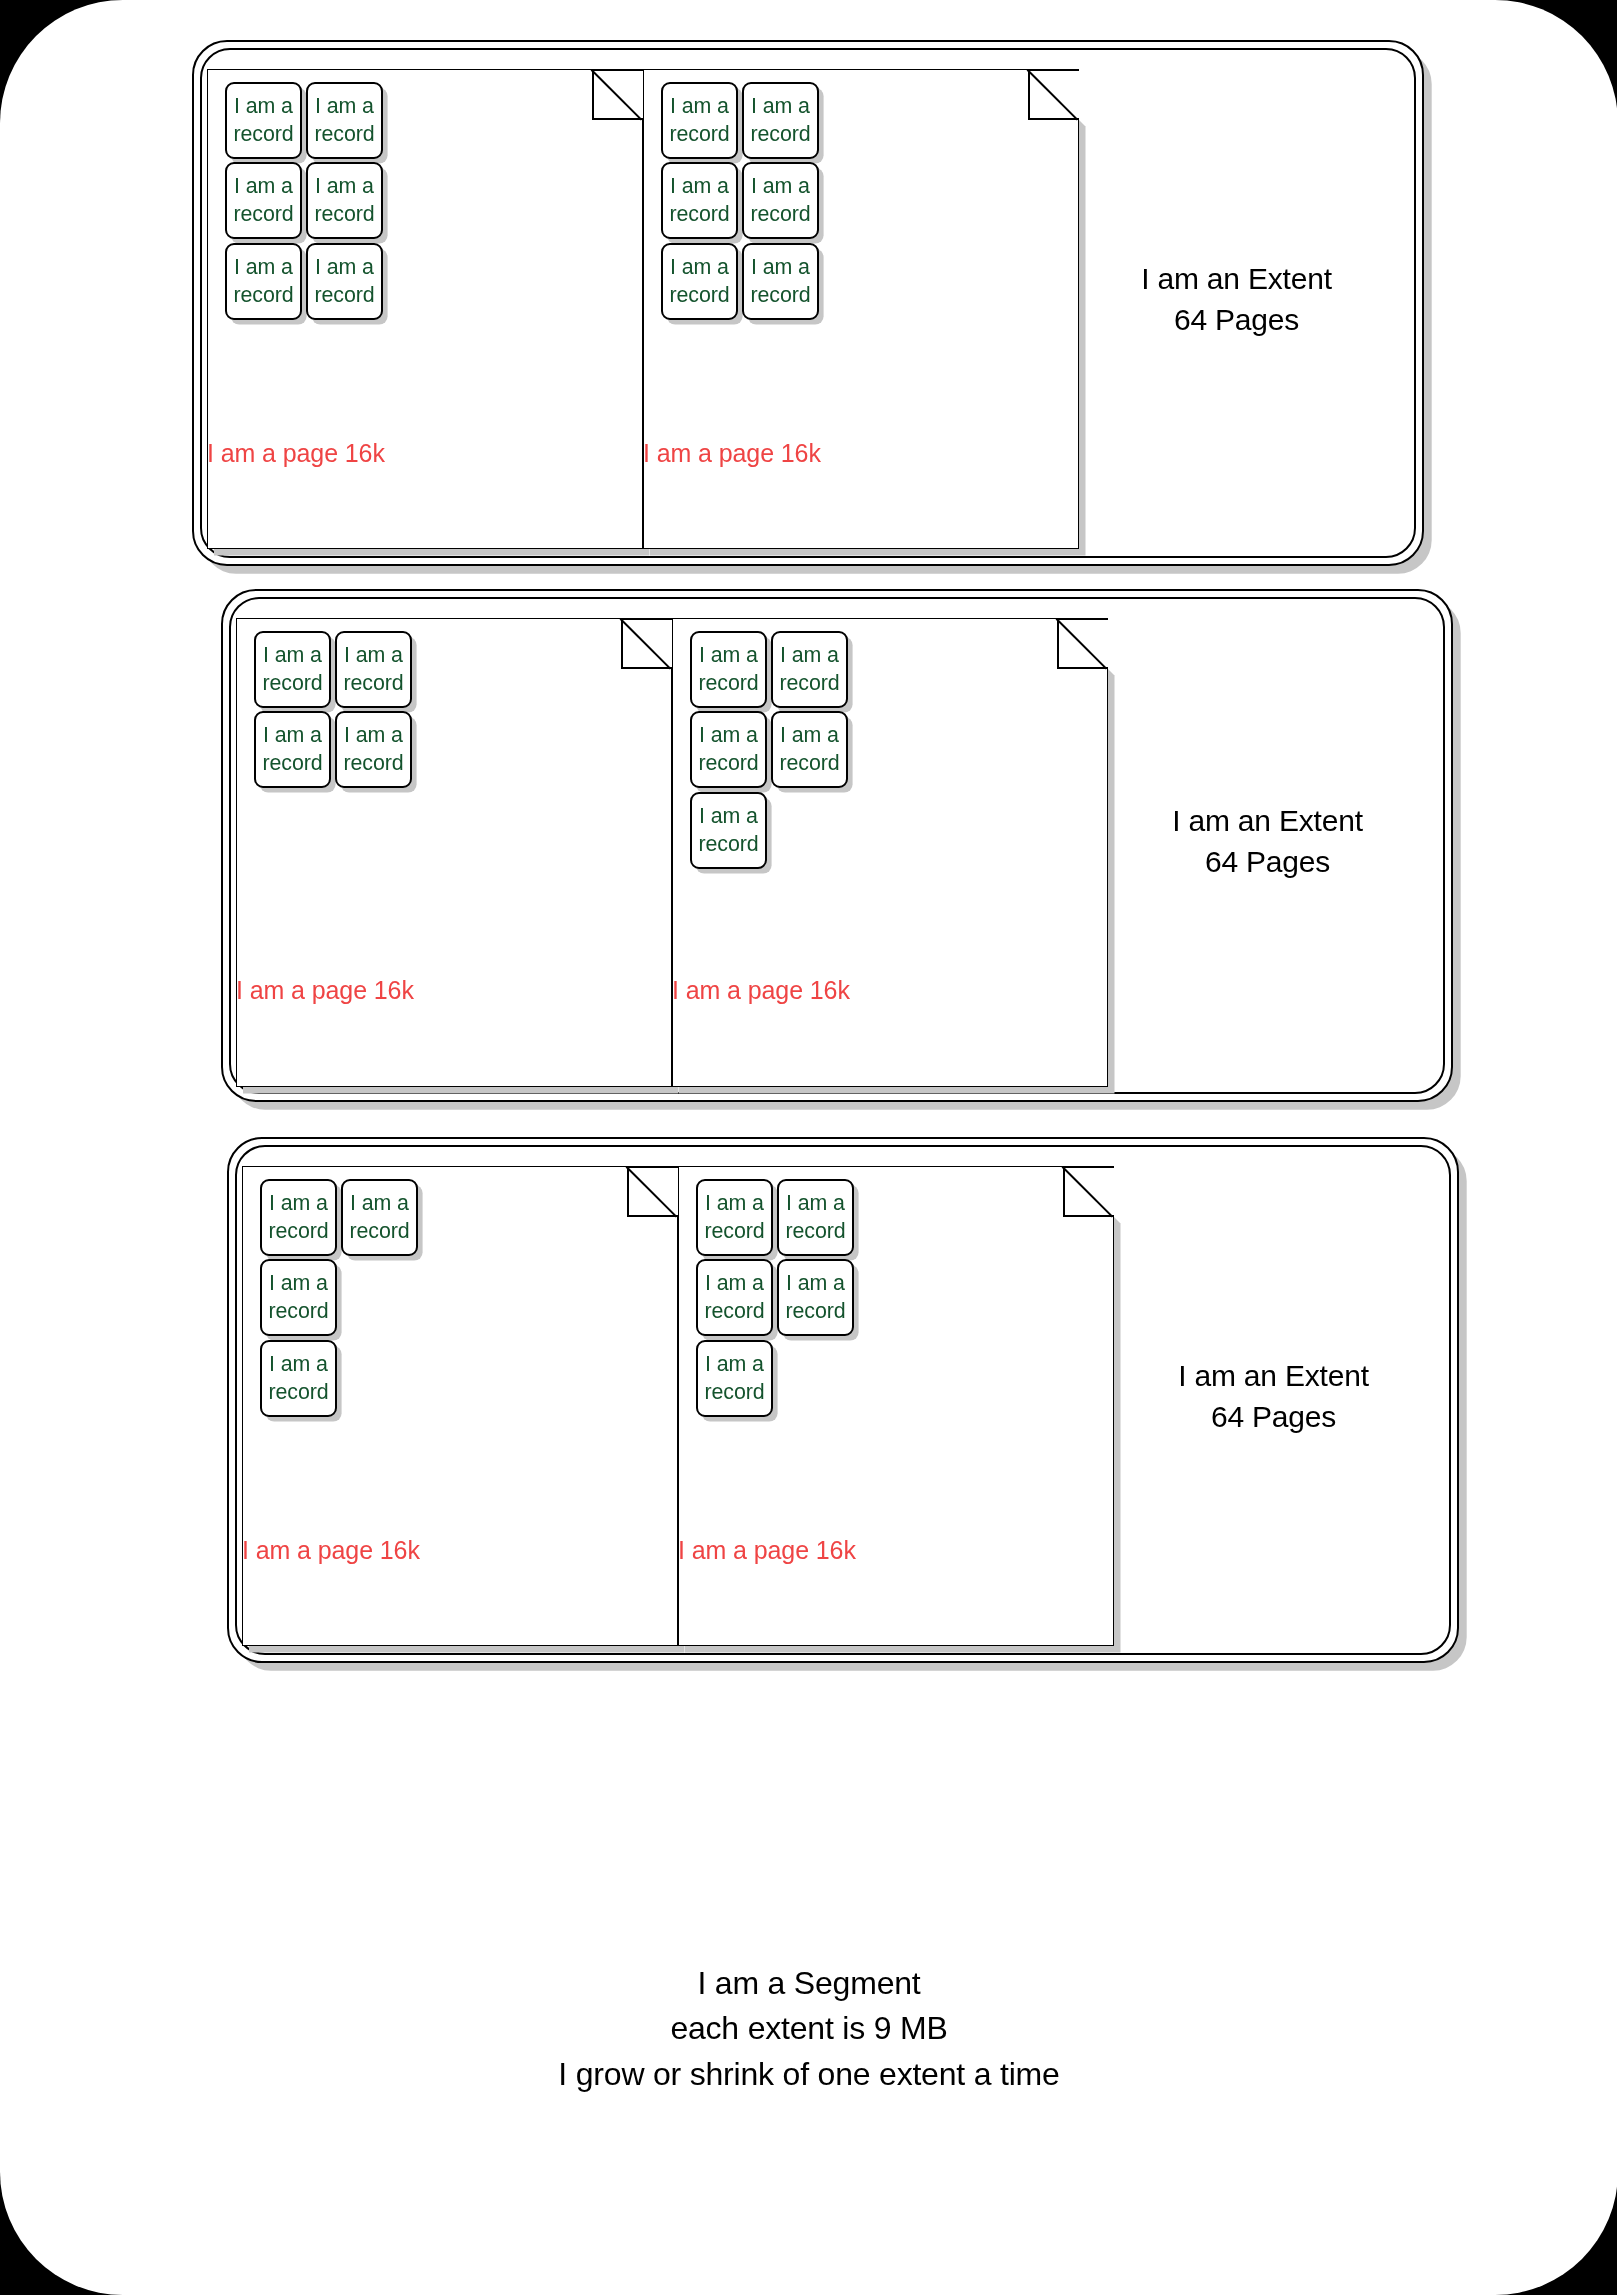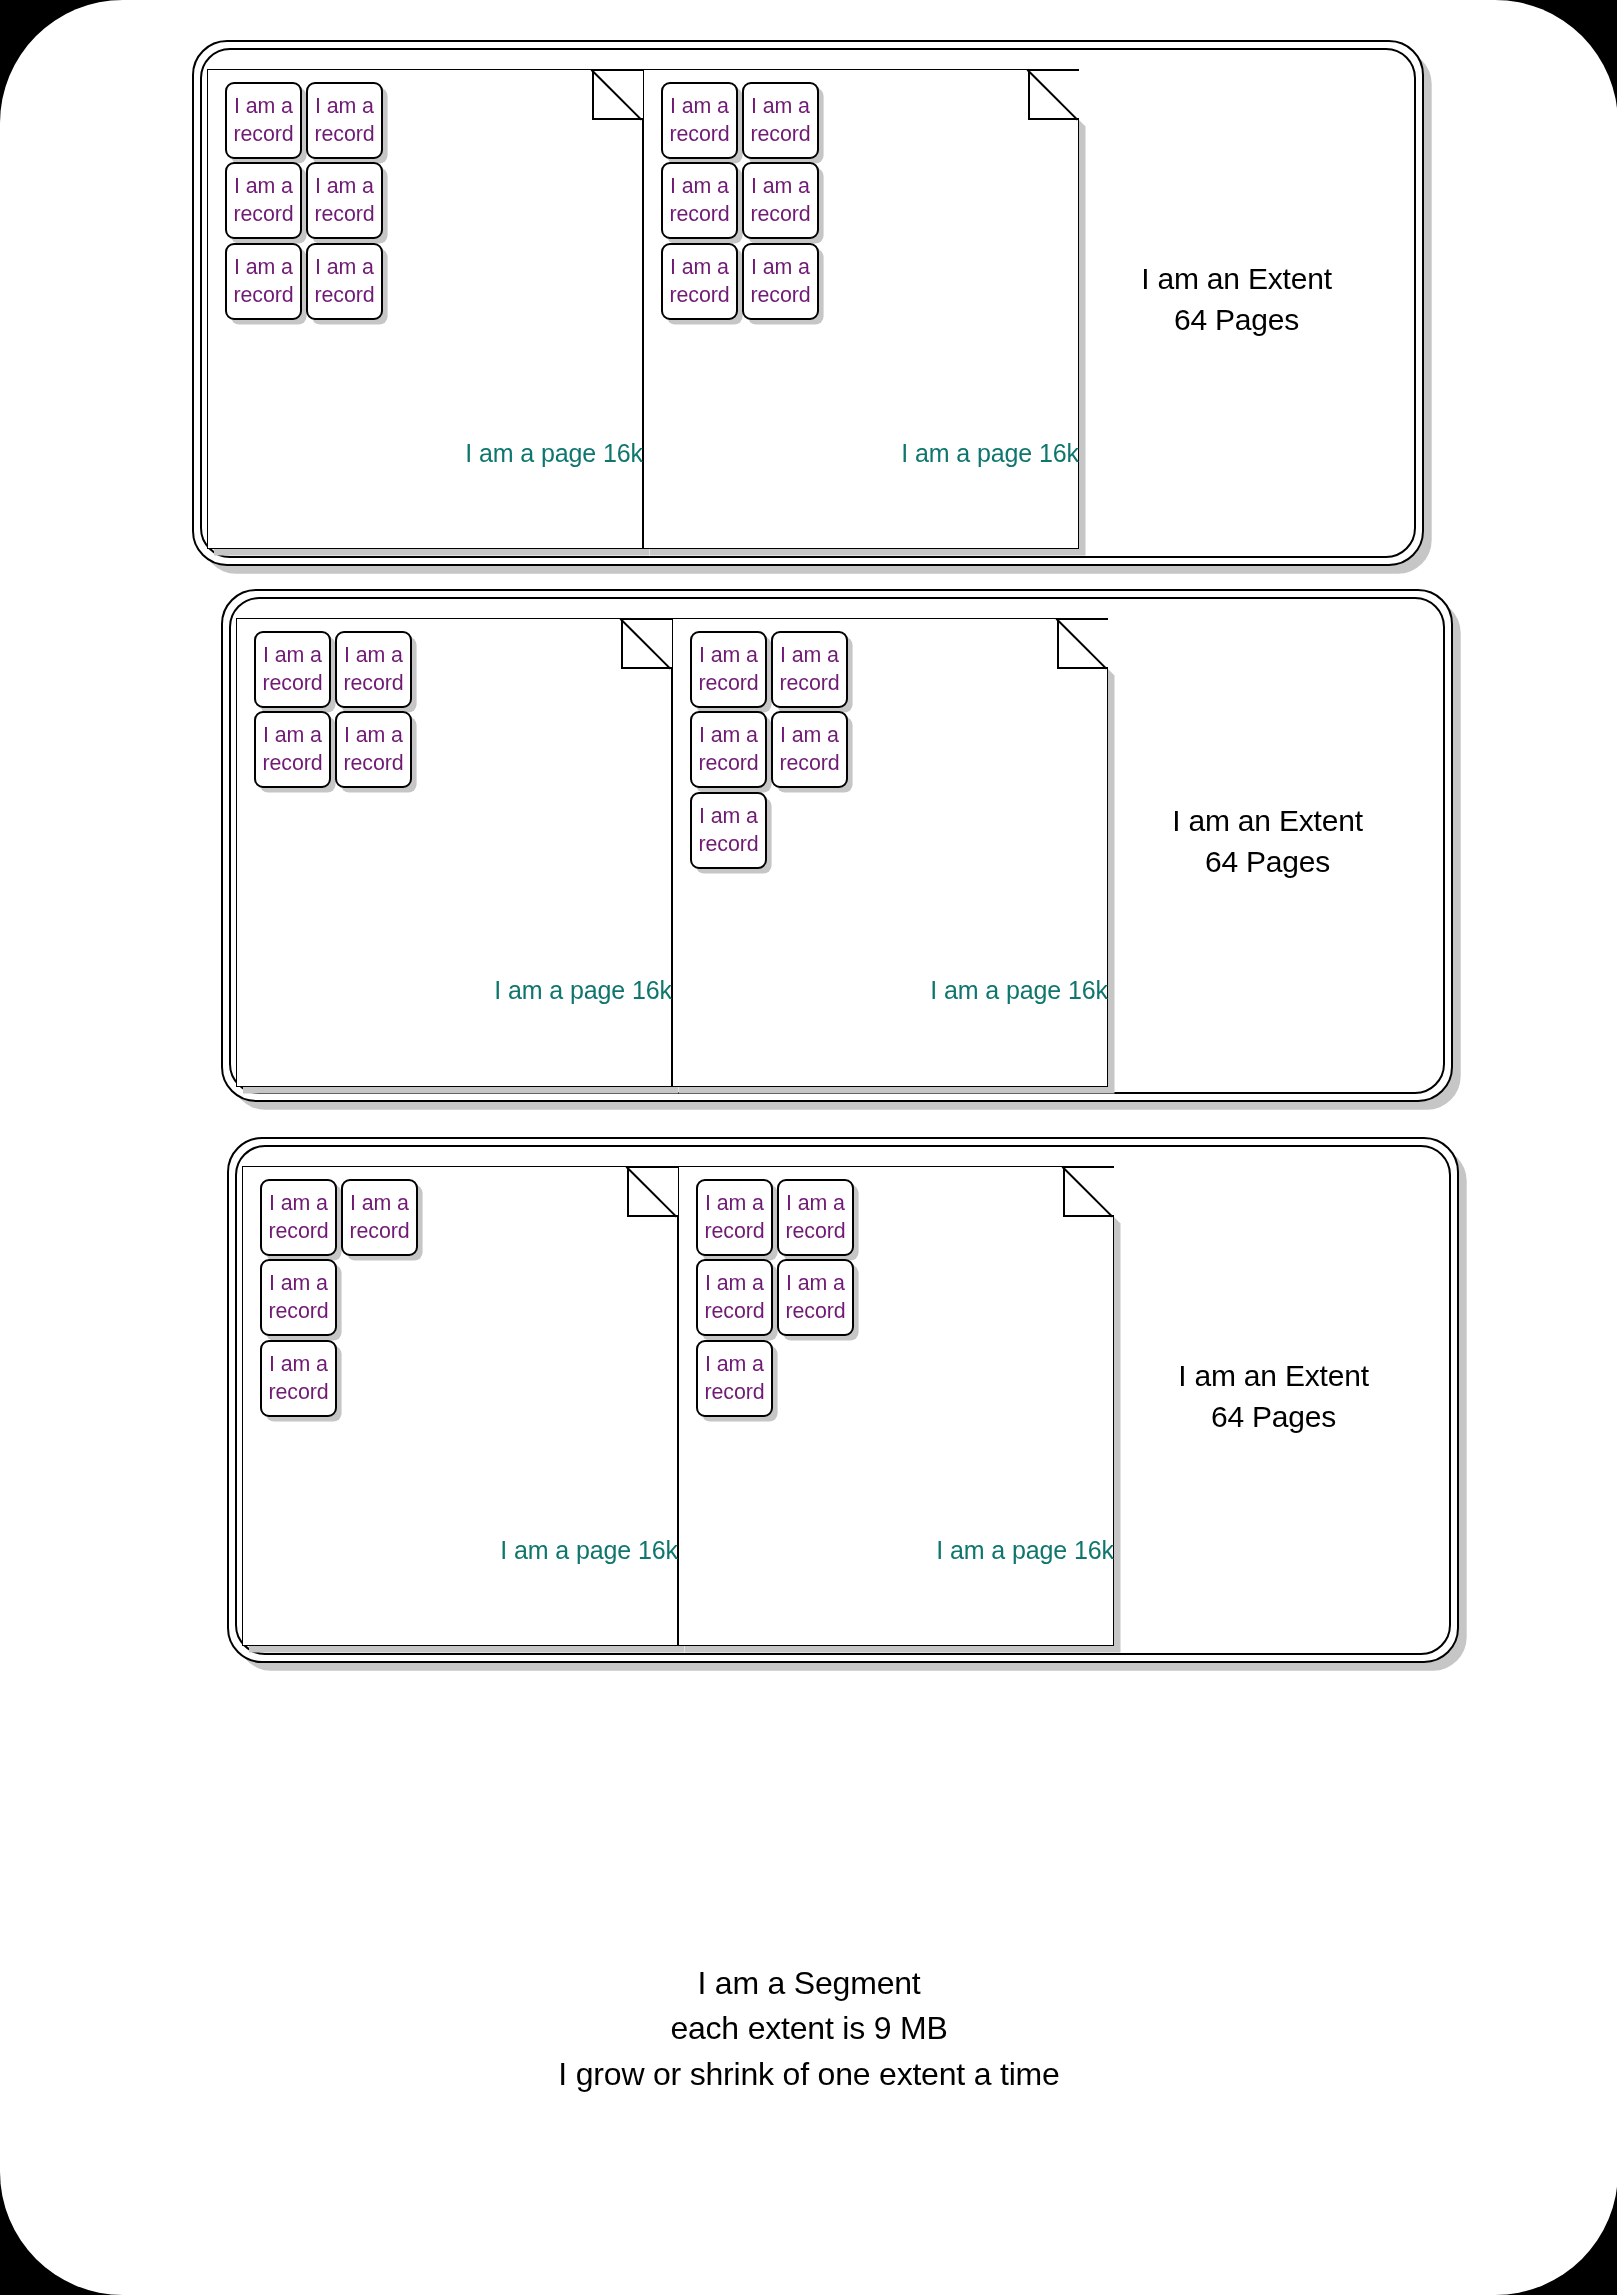--- a/index.html
+++ b/index.html
@@ -34,30 +34,30 @@
   .page-fold{position:absolute;top:0;right:0;width:51px;height:51px;
           background:transparent;}
   .page-fold::before{content:"";position:absolute;left:0;top:0;
           width:51px;height:1.9px;background:#000;}
   .page-fold::after{content:"";position:absolute;left:0;bottom:0;
           width:51px;height:1.9px;background:#000;}
   .page-fold-diag{position:absolute;left:0;top:0;width:71px;height:1.9px;
           background:#000;transform-origin:0 0;transform:rotate(45deg);}
   .page-fold-left{position:absolute;left:0;top:0;width:1.9px;height:51px;background:#000;}
 
-  .page-label{position:absolute;left:0;width:100%;text-align:right;
-          font-size:25px;color:#0f766e;letter-spacing:-0.1px;}
+  .page-label{position:absolute;left:0;width:100%;text-align:left;
+          font-size:25px;color:#ef4444;letter-spacing:-0.1px;}
 
   
   .record{position:absolute;box-sizing:border-box;
           background:#ffffff;border:2.6px solid #000;border-radius:9px;
           box-shadow:5.2px 5.2px 0 -0.6px #c6c6c6;
           display:flex;flex-direction:column;align-items:center;
           justify-content:center;
-          font-size:21.4px;line-height:1.30;color:#701a75;letter-spacing:-0.1px;}
+          font-size:21.4px;line-height:1.30;color:#14532d;letter-spacing:-0.1px;}
   .record span{display:block;}
 
   
   #caption{position:absolute;left:0;width:1618px;text-align:center;
            font-size:32px;line-height:1.42;color:#000;white-space:pre-line;
            letter-spacing:-0.2px;}
 </style>
 </head>
 <body>
 

